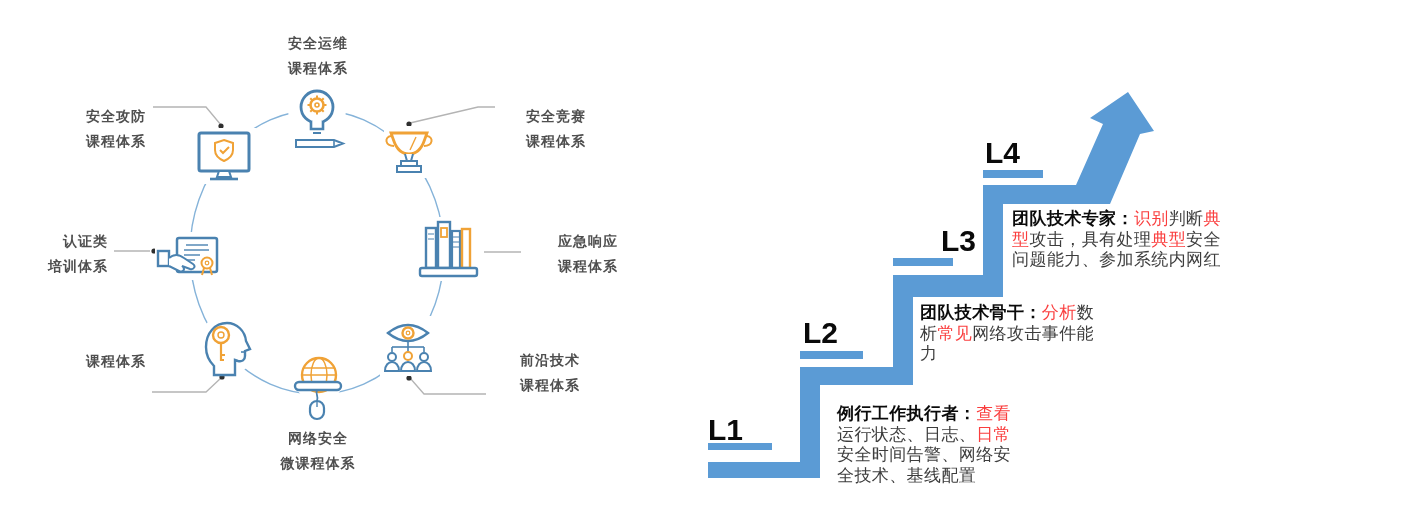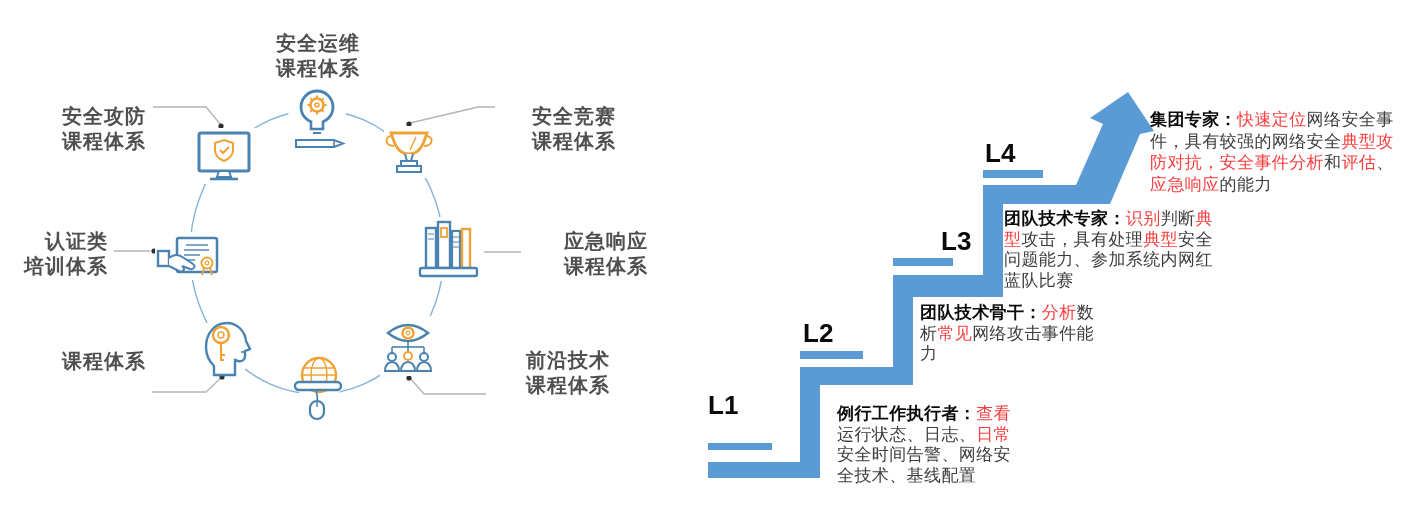--- a/index.html
+++ b/index.html
@@ -1,26 +1,26 @@
 <!DOCTYPE html>
 <html><head>
 <meta charset="utf-8">
 <style>
   html,body{margin:0;padding:0;background:#fff;}
   #stage{position:relative;width:1404px;height:524px;background:#fff;overflow:hidden;
          font-family:"Liberation Sans","DejaVu Sans",sans-serif;}
   #shapes{position:absolute;left:0;top:0;z-index:0;}
   .txt{position:absolute;z-index:2;}
   
-  .node-label{font-size:20px;font-weight:bold;color:#4f4f4f;line-height:25px;letter-spacing:1px;}
+  .node-label{font-size:14px;font-weight:bold;color:#4f4f4f;line-height:25px;letter-spacing:1px;}
   .al-r{text-align:right;}
   .al-c{text-align:center;}
-  .al-l{text-align:right;}
+  .al-l{text-align:center;}
   
-  .lv{font-size:26px;font-weight:bold;color:#0a0a0a;line-height:28px;}
+  .lv{font-size:30px;font-weight:bold;color:#0a0a0a;line-height:28px;}
   .lv-bar{position:absolute;z-index:2;background:#5B9BD5;}
   
   .desc{font-size:17px;line-height:20.7px;letter-spacing:0.4px;}
   .desc.l4{line-height:21.5px;}
   .seg-b{font-weight:bold;color:#0a0a0a;}
   .seg-n{color:#3d3d3d;}
   .seg-r{color:#fa3e3e;}
 </style>
 </head>
 <body>
@@ -186,22 +186,26 @@
     <div>应急响应</div>
     <div>课程体系</div>
   </div>
   <div class="txt node-label al-r" style="left:26px;top:349px;width:120px;">
     <div>课程体系</div>
   </div>
   <div class="txt node-label al-l" style="left:490px;top:348px;width:120px;">
     <div>前沿技术</div>
     <div>课程体系</div>
   </div>
-
-  <div class="txt lv" style="left:708px;top:391px;">L1</div>
+  <div class="txt node-label al-c" style="left:238px;top:426px;width:160px;">
+    <div>网络安全</div>
+    <div>微课程体系</div>
+  </div>
+
+  <div class="txt lv" style="left:708px;top:416px;">L1</div>
   <div class="lv-bar" style="left:708px;top:443px;width:64px;height:7px;"></div>
 
   <div class="txt lv" style="left:803px;top:319px;">L2</div>
   <div class="lv-bar" style="left:800px;top:351px;width:63px;height:8px;"></div>
 
   <div class="txt lv" style="left:894px;top:227px;margin-left:47px;">L3</div>
   <div class="lv-bar" style="left:893px;top:258px;width:60px;height:8px;"></div>
 
   <div class="txt lv" style="left:985px;top:139px;">L4</div>
   <div class="lv-bar" style="left:983px;top:170px;width:60px;height:8px;"></div>
@@ -210,26 +214,19 @@
     <div><span class="seg-b">例行工作执行者：</span><span class="seg-r">查看</span></div>
     <div><span class="seg-n">运行状态、日志、</span><span class="seg-r">日常</span></div>
     <div><span class="seg-n">安全时间告警、网络安</span></div>
     <div><span class="seg-n">全技术、基线配置</span></div>
   </div>
   <div class="txt desc" style="left:920px;top:303px;width:190px;">
     <div><span class="seg-b">团队技术骨干：</span><span class="seg-r">分析</span><span class="seg-n">数</span></div>
     <div><span class="seg-n">析</span><span class="seg-r">常见</span><span class="seg-n">网络攻击事件能</span></div>
     <div><span class="seg-n">力</span></div>
   </div>
-  <div class="txt desc" style="left:1004px;top:209px;width:225px;">
+  <div class="txt desc" style="left:1004px;top:209px;width:225px;text-align:center;">
     <div><span class="seg-b">团队技术专家：</span><span class="seg-r">识别</span><span class="seg-n">判断</span><span class="seg-r">典</span></div>
     <div><span class="seg-r">型</span><span class="seg-n">攻击，具有处理</span><span class="seg-r">典型</span><span class="seg-n">安全</span></div>
     <div><span class="seg-n">问题能力、参加系统内网红</span></div>
-    <div><span class="seg-n">蓝队比赛</span></div>
-  </div>
-  <div class="txt desc l4" style="left:1150px;top:109px;width:255px;">
-    <div><span class="seg-b">集团专家：</span><span class="seg-r">快速定位</span><span class="seg-n">网络安全事</span></div>
-    <div><span class="seg-n">件，具有较强的网络安全</span><span class="seg-r">典型攻</span></div>
-    <div><span class="seg-r">防对抗，安全事件分析</span><span class="seg-n">和</span><span class="seg-r">评估</span><span class="seg-n">、</span></div>
-    <div><span class="seg-r">应急响应</span><span class="seg-n">的能力</span></div>
   </div>
 
 </div>
 
 </body></html>

